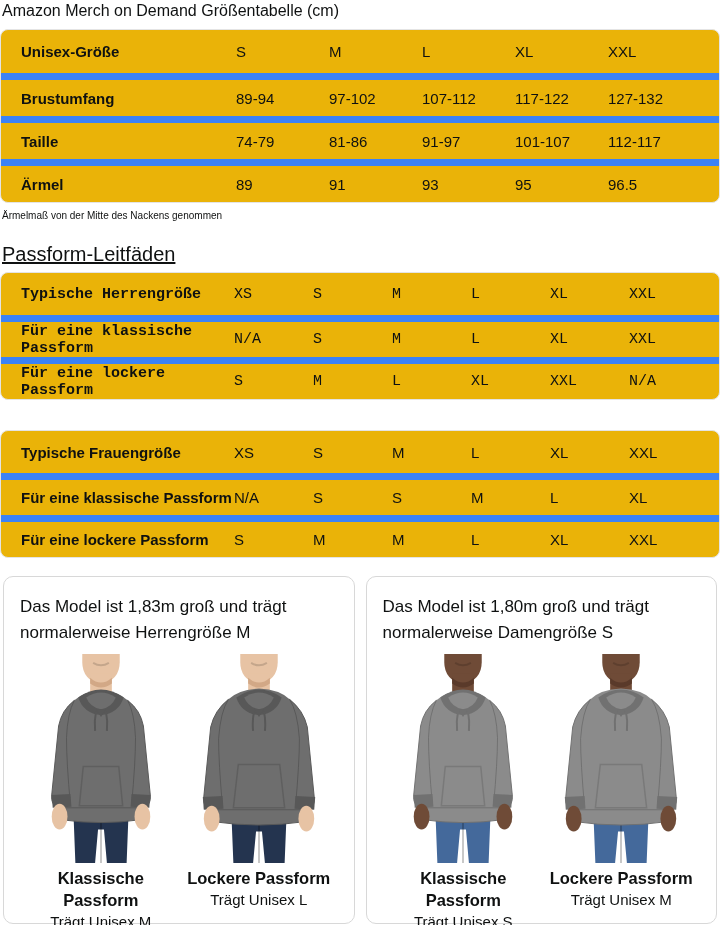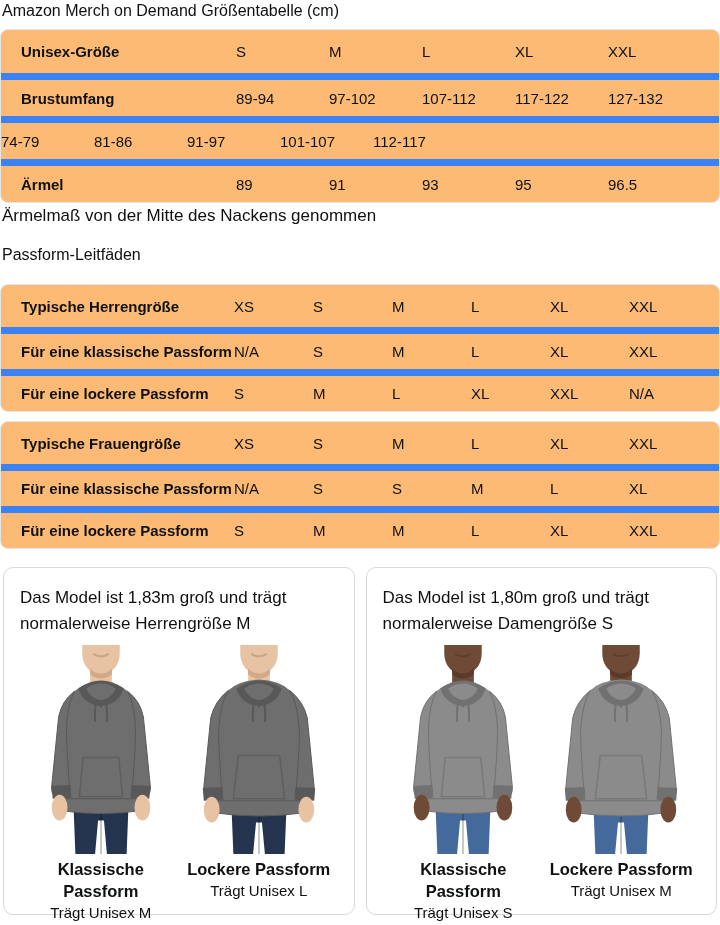--- a/index.html
+++ b/index.html
@@ -6,37 +6,37 @@
   html,body { background:#ffffff; }
   body {
     width:720px; height:925px; overflow:hidden;
     font-family:"Liberation Sans", sans-serif;
     color:#0F1111;
   }
   .page { width:720px; height:773px; position:relative; }
 
   .chart-title { font-size:16px; line-height:19px; margin:1px 0 0 2px; font-weight:400; }
 
-  .tbl { border:1px solid #E4E4E4; border-radius:8px; background:#fdba74; width:720px; }
+  .tbl { border:1px solid #E4E4E4; border-radius:8px; background:#eab308; width:720px; }
   .trow { display:flex; align-items:center; border-top:7px solid #3b82f6; }
   .tbl .trow:first-child { border-top:none; }
   .tbl-main .trow { height:43px; }
   .tbl-fit  .trow { height:42px; }
   .tlabel { font-weight:700; font-size:15px; padding-left:20px; }
   .tcell  { font-size:15px; }
   .tbl-main .tlabel { flex:0 0 235px; }
   .tbl-main .tcell  { flex:0 0 93px; }
   .tbl-fit .tlabel  { flex:0 0 233px; }
   .tbl-fit .tcell   { flex:0 0 79px; }
 
   .tbl-main { margin-top:9px; }
-  .note { font-size:17px; line-height:16px; margin:5px 5px 0 2px; }
-  .section-heading { font-size:16px; line-height:19px; font-weight:400; margin:21px 0 4px 2px; }
-  #fit-table-men { margin-top:20px; }
-  #fit-table-women { margin-top:9px; }
+  .note { font-size:10px; line-height:16px; margin:5px 5px 0 2px; }
+  .section-heading { font-size:20px; line-height:19px; font-weight:400; margin:21px 0 4px 2px;text-decoration:underline; }
+  #fit-table-men { margin-top:8px;font-family:Liberation Mono, monospace; }
+  #fit-table-women { margin-top:30px; }
 
   .cards { display:flex; gap:11px; padding:0 3px; margin-top:18px; }
   .card {
     flex:1 1 0; height:348px;
     border:1px solid #D8D8D8; border-radius:10px;
     background:#fff; padding:17px 14px 12px 16px;
   }
   .card-desc { font-size:17px; line-height:26px; font-weight:400; max-width:300px; }
   .figures { display:flex; justify-content:center; gap:2px; margin-top:8px; }
   .figure { width:156px; text-align:center; }
@@ -112,20 +112,21 @@
     </div>
     <div class="trow">
       <div class="tlabel">Brustumfang</div>
       <div class="tcell">89-94</div>
       <div class="tcell">97-102</div>
       <div class="tcell">107-112</div>
       <div class="tcell">117-122</div>
       <div class="tcell">127-132</div>
     </div>
     <div class="trow">
+      <div class="tlabel">Taille</div>
       <div class="tcell">74-79</div>
       <div class="tcell">81-86</div>
       <div class="tcell">91-97</div>
       <div class="tcell">101-107</div>
       <div class="tcell">112-117</div>
     </div>
     <div class="trow">
       <div class="tlabel">Ärmel</div>
       <div class="tcell">89</div>
       <div class="tcell">91</div>

